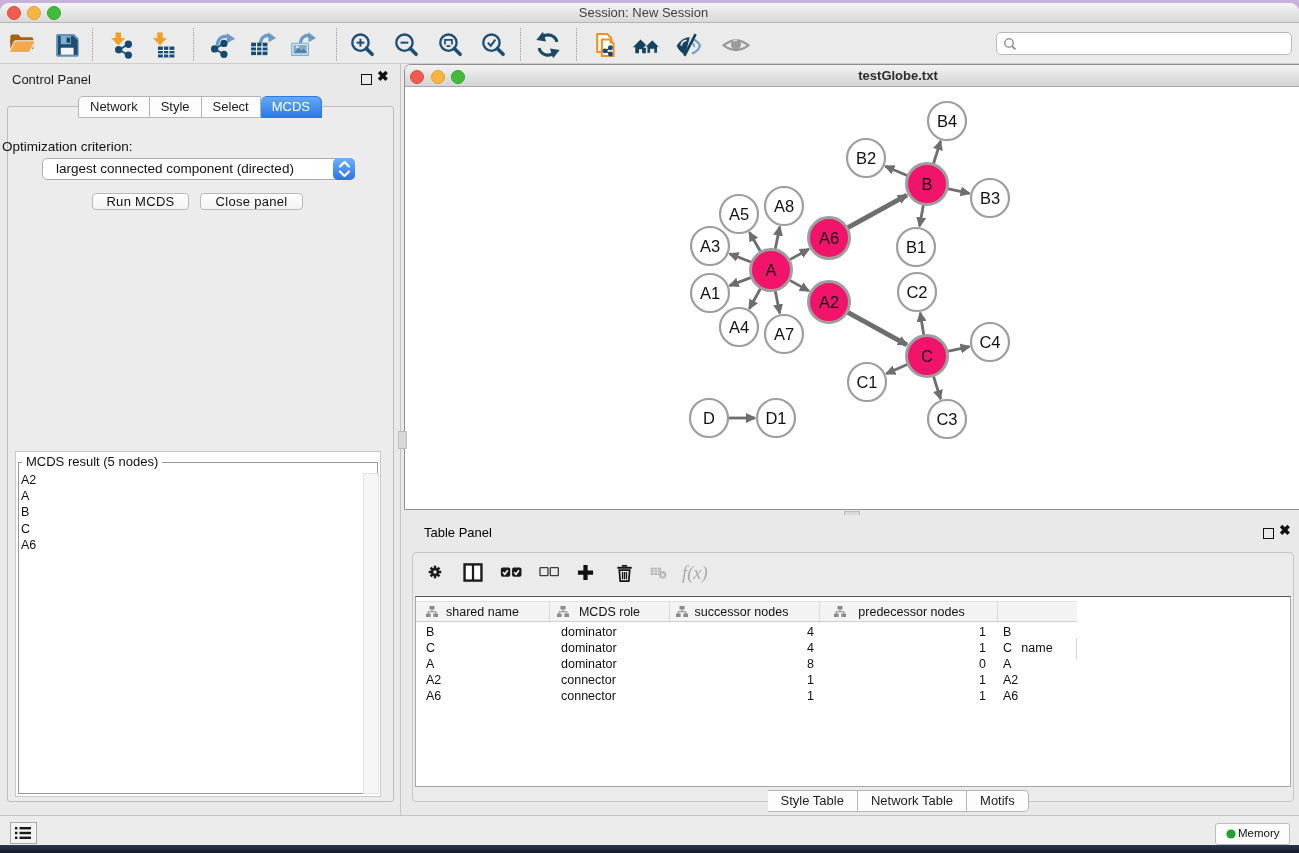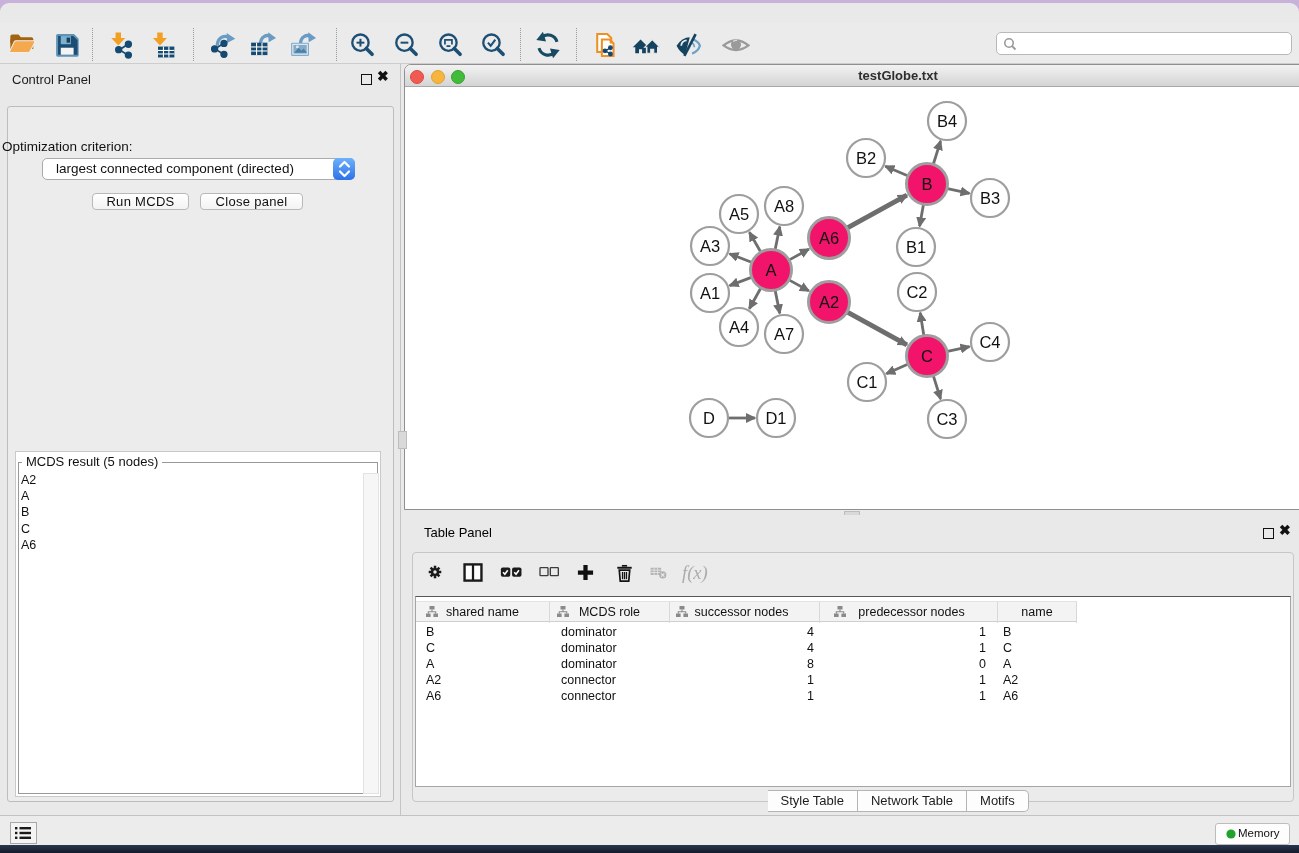--- a/index.html
+++ b/index.html
@@ -75,20 +75,26 @@
 
 .btab{height:20px;line-height:20px;padding:0 13px;font-size:13px;color:#1c1c1c;
  background:#fdfdfd;border:1px solid #b4b4b4;border-left:none;}
 
 #statusbar{left:0;top:812px;width:1299px;height:30px;background:#ececec;border-top:1px solid #c2c2c2;}
 #memorybtn{position:absolute;right:9px;top:7px;width:73px;height:20px;background:#fdfdfd;
  border:1px solid #bdbdbd;border-radius:3px;font-size:11.5px;color:#111;}
 </style></head>
 <body>
 <div class="abs" id="appwin">
+  <div class="abs" id="titlebar">
+    <div class="tl t1"></div>
+      <div class="tl t2"></div>
+      <div class="tl t3"></div>
+    <div class="abs" id="apptitle">Session: New Session</div>
+  </div>
   <div class="abs" id="toolbar">
     <div class="tsep" style="left:92px;"></div>
       <div class="tsep" style="left:193px;"></div>
     <div class="tsep" style="left:336px;"></div>
       <div class="tsep" style="left:520px;"></div>
     <div class="tsep" style="left:576px;"></div>
     <svg class="abs" style="left:8px;top:8px;" width="28" height="28" viewBox="0 0 36 36">
       <path d="M3,7 a2.5,2.5 0 0 1 2.5,-2.5 h8 l3,3.5 h13.5 a2.5,2.5 0 0 1 2.5,2.5 v5 H3 z" fill="#a26312"></path>
       <rect x="3" y="11" width="29.5" height="12" fill="#a26312"></rect>
       <path d="M1.5,27.5 L8,13.8 a2.5,2.5 0 0 1 2.2,-1.4 H32.8 a1.6,1.6 0 0 1 1.5,2.3 L28.4,26 a2.5,2.5 0 0 1 -2.2,1.5 z" fill="#f5a94e" stroke="#efefef" stroke-width="1.3"></path>
@@ -210,20 +216,26 @@
         <circle cx="7" cy="7" r="4.2" fill="none" stroke="#9a9a9a" stroke-width="1.6"></circle>
         <line x1="10" y1="10" x2="13.5" y2="13.5" stroke="#9a9a9a" stroke-width="1.8"></line>
       </svg>
     </div>
   </div>
   <div class="abs" id="cpanel">
     <div class="ptitle">Control Panel</div>
     <div class="pmax" style="left:361px;"></div>
     <div class="pclose" style="left:377px;">✖</div>
     <div class="abs" id="tabcontent"></div>
+    <div class="tabrow" style="left:78px;">
+      <div class="tab first">Network</div>
+        <div class="tab">Style</div>
+      <div class="tab">Select</div>
+        <div class="tab sel last">MCDS</div>
+    </div>
     <div class="abs" id="optlabel">Optimization criterion:</div>
     <div class="abs" id="combo">
       <div class="ctext">largest connected component (directed)</div>
       <div class="stepper"><svg width="23" height="22" viewBox="0 0 23 22">
 <path d="M7,8.5 L11.5,4 L16,8.5" stroke="#fff" stroke-width="2.2" fill="none" stroke-linecap="round" stroke-linejoin="round"></path>
 <path d="M7,13.5 L11.5,18 L16,13.5" stroke="#fff" stroke-width="2.2" fill="none" stroke-linecap="round" stroke-linejoin="round"></path>
 </svg></div>
     </div>
     <div class="btn" style="left:92px;top:129px;width:95px;">Run MCDS</div>
     <div class="btn" style="left:200px;top:129px;width:101px;">Close panel</div>
@@ -372,21 +384,21 @@
  <path d="M17,9.5 l5,5 M22,9.5 l-5,5" stroke="#ebebeb" stroke-width="1.6"></path>
 </svg>
 <div class="abs" style="left:281px;top:48px;width:40px;font-family:'Liberation Serif',serif;
  font-style:italic;font-size:18.5px;color:#ababab;">f(x)</div>
     <div class="abs" id="ttable">
       <div class="thead" style="width:661px;">
         <div class="thc" style="left:0;width:134px;">shared name</div>
         <div class="thc" style="left:134px;width:120px;">MCDS role</div>
         <div class="thc" style="left:248px;width:156px;">successor nodes</div>
         <div class="thc" style="left:410px;width:172px;">predecessor nodes</div>
-        <div class="thc" style="left:582px;width:79px;">name</div>
+        <div class="thc" style="left:582px;width:79px;margin-top:36px;">name</div>
       </div>
       <svg class="abs" style="left:10px;top:9px;" width="12" height="12" viewBox="0 0 12 12">
           <g fill="#8a8a8a">
             <rect x="3.5" y="0" width="5" height="3.5"></rect>
             <rect x="0" y="7.5" width="4.6" height="3.5"></rect>
             <rect x="7.4" y="7.5" width="4.6" height="3.5"></rect>
           </g>
           <path d="M6,3.5 V5.7 M2.3,7.5 V5.7 H9.7 V7.5" stroke="#8a8a8a" stroke-width="1.1" fill="none"></path>
         </svg>
       <svg class="abs" style="left:141px;top:9px;" width="12" height="12" viewBox="0 0 12 12">

